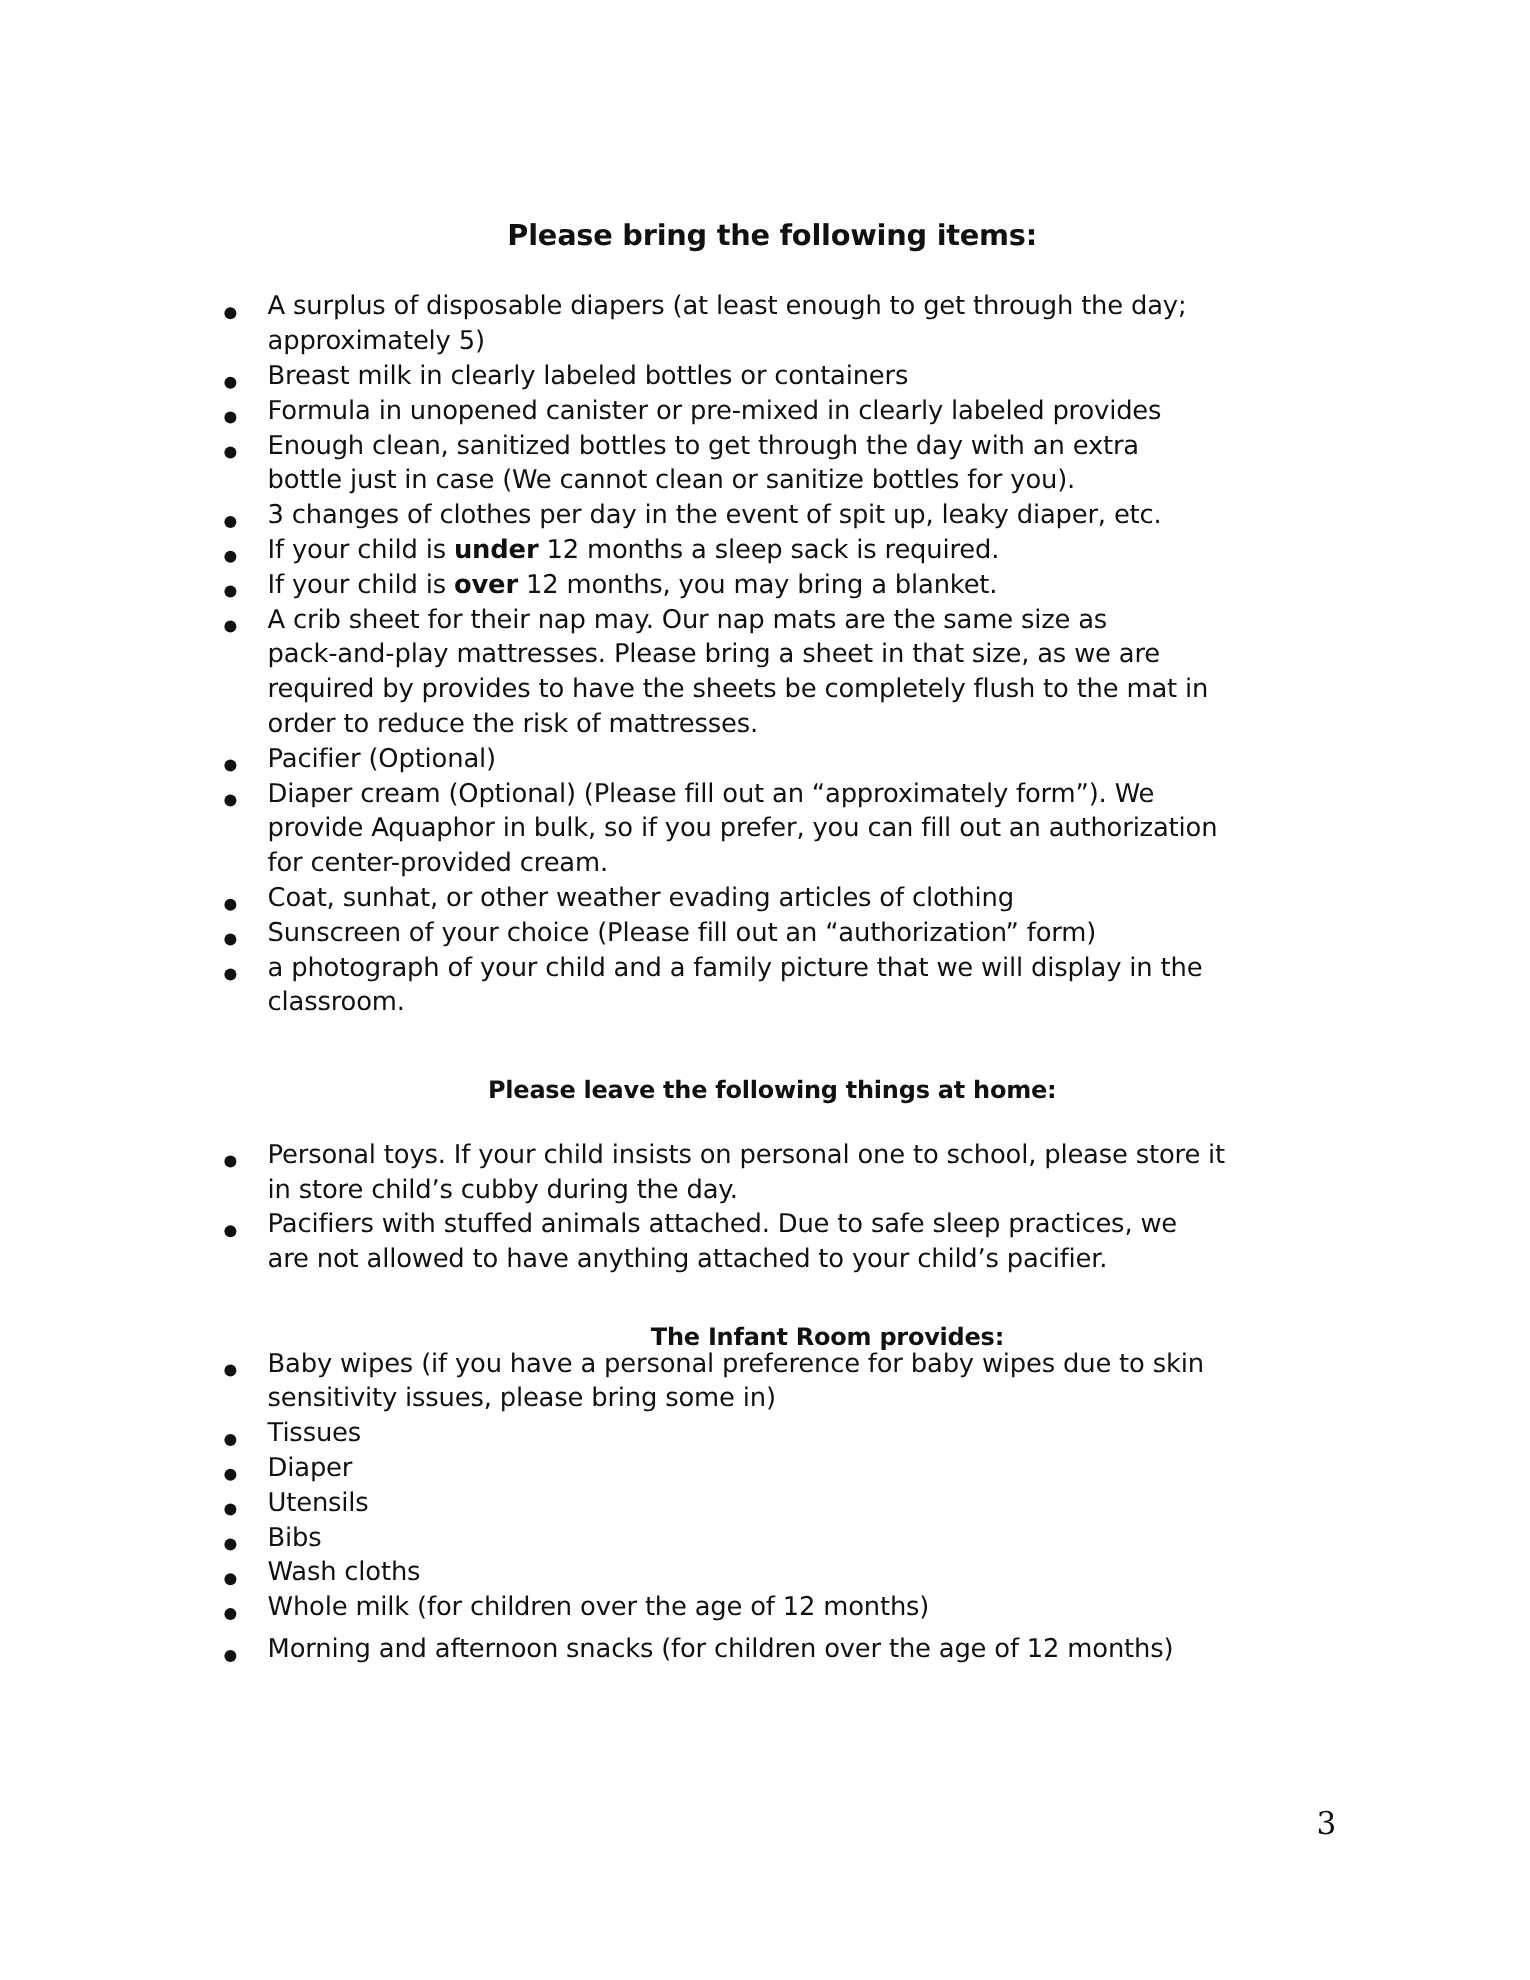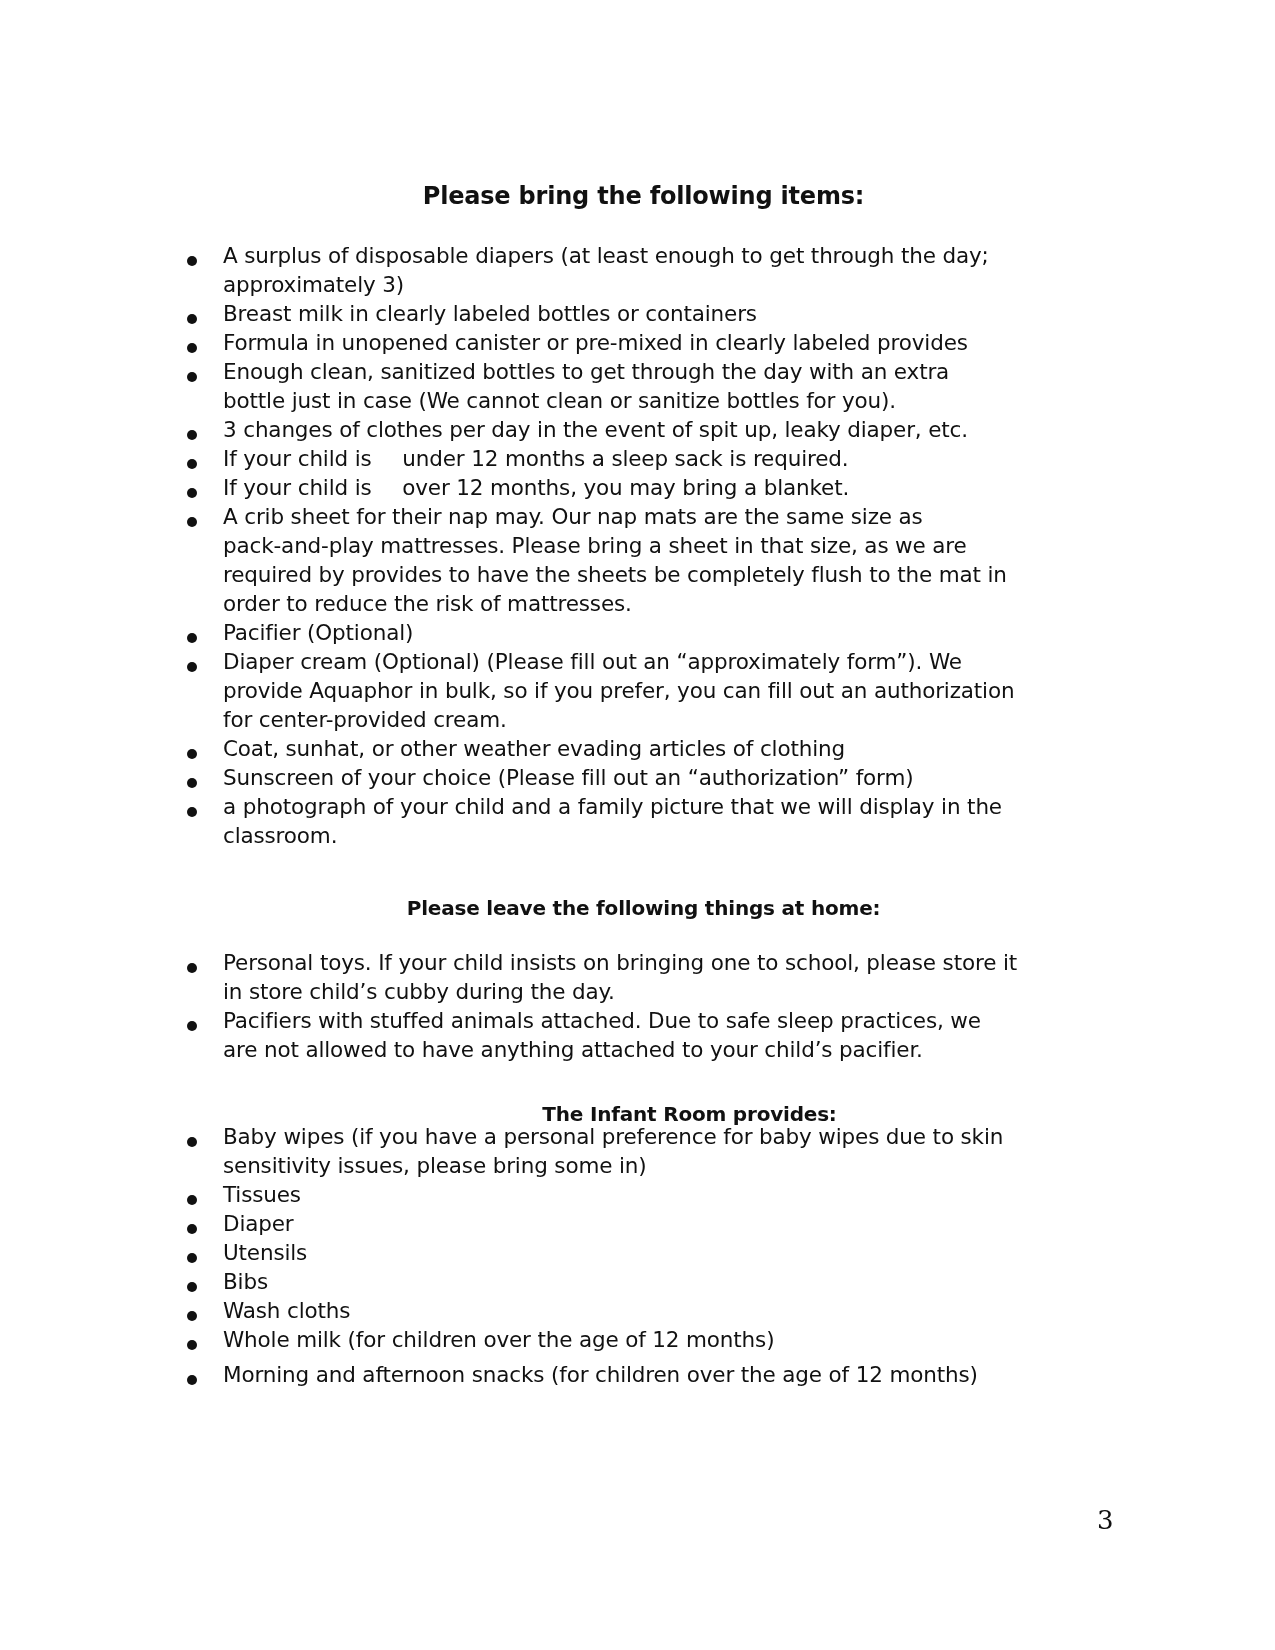--- a/index.html
+++ b/index.html
@@ -55,42 +55,42 @@
     }
     .line {
       position: absolute;
       left: 223px;
       font-size: 21.5px;
       line-height: 29px;
       white-space: nowrap;
       color: #111;
       letter-spacing: -0.15px;
     }
-    .line b { font-weight: normal; margin-left: 24px; }
+    .line b { font-weight: bold; }
     .page-number {
       position: absolute;
       left: 1097px;
       top: 1505px;
       font-family: "DejaVu Serif", "Liberation Serif", serif;
       font-size: 26px;
       color: #111;
     }
   </style>
 </head>
 <body>
 
 <div class="page">
 
   <div class="heading h1">Please bring the following items:</div>
 
   <div class="list">
     <div class="item">
       <span class="bullet" style="top:256px"></span>
       <span class="line" style="top:241px">A surplus of disposable diapers (at least enough to get through the day;</span>
-      <span class="line" style="top:270px">approximately 3)</span>
+      <span class="line" style="top:270px">approximately 5)</span>
     </div>
     <div class="item">
       <span class="bullet" style="top:314px"></span>
       <span class="line" style="top:299px">Breast milk in clearly labeled bottles or containers</span>
     </div>
     <div class="item">
       <span class="bullet" style="top:343px"></span>
       <span class="line" style="top:328px">Formula in unopened canister or pre-mixed in clearly labeled provides</span>
     </div>
     <div class="item">
@@ -140,21 +140,21 @@
       <span class="line" style="top:792px">a photograph of your child and a family picture that we will display in the</span>
       <span class="line" style="top:821px">classroom.</span>
     </div>
   </div>
 
   <div class="heading h2">Please leave the following things at home:</div>
 
   <div class="list">
     <div class="item">
       <span class="bullet" style="top:963px"></span>
-      <span class="line" style="top:948px">Personal toys. If your child insists on bringing one to school, please store it</span>
+      <span class="line" style="top:948px">Personal toys. If your child insists on personal one to school, please store it</span>
       <span class="line" style="top:977px">in store child’s cubby during the day.</span>
     </div>
     <div class="item">
       <span class="bullet" style="top:1021px"></span>
       <span class="line" style="top:1006px">Pacifiers with stuffed animals attached. Due to safe sleep practices, we</span>
       <span class="line" style="top:1035px">are not allowed to have anything attached to your child’s pacifier.</span>
     </div>
   </div>
 
   <div class="heading h3">The Infant Room provides:</div>

